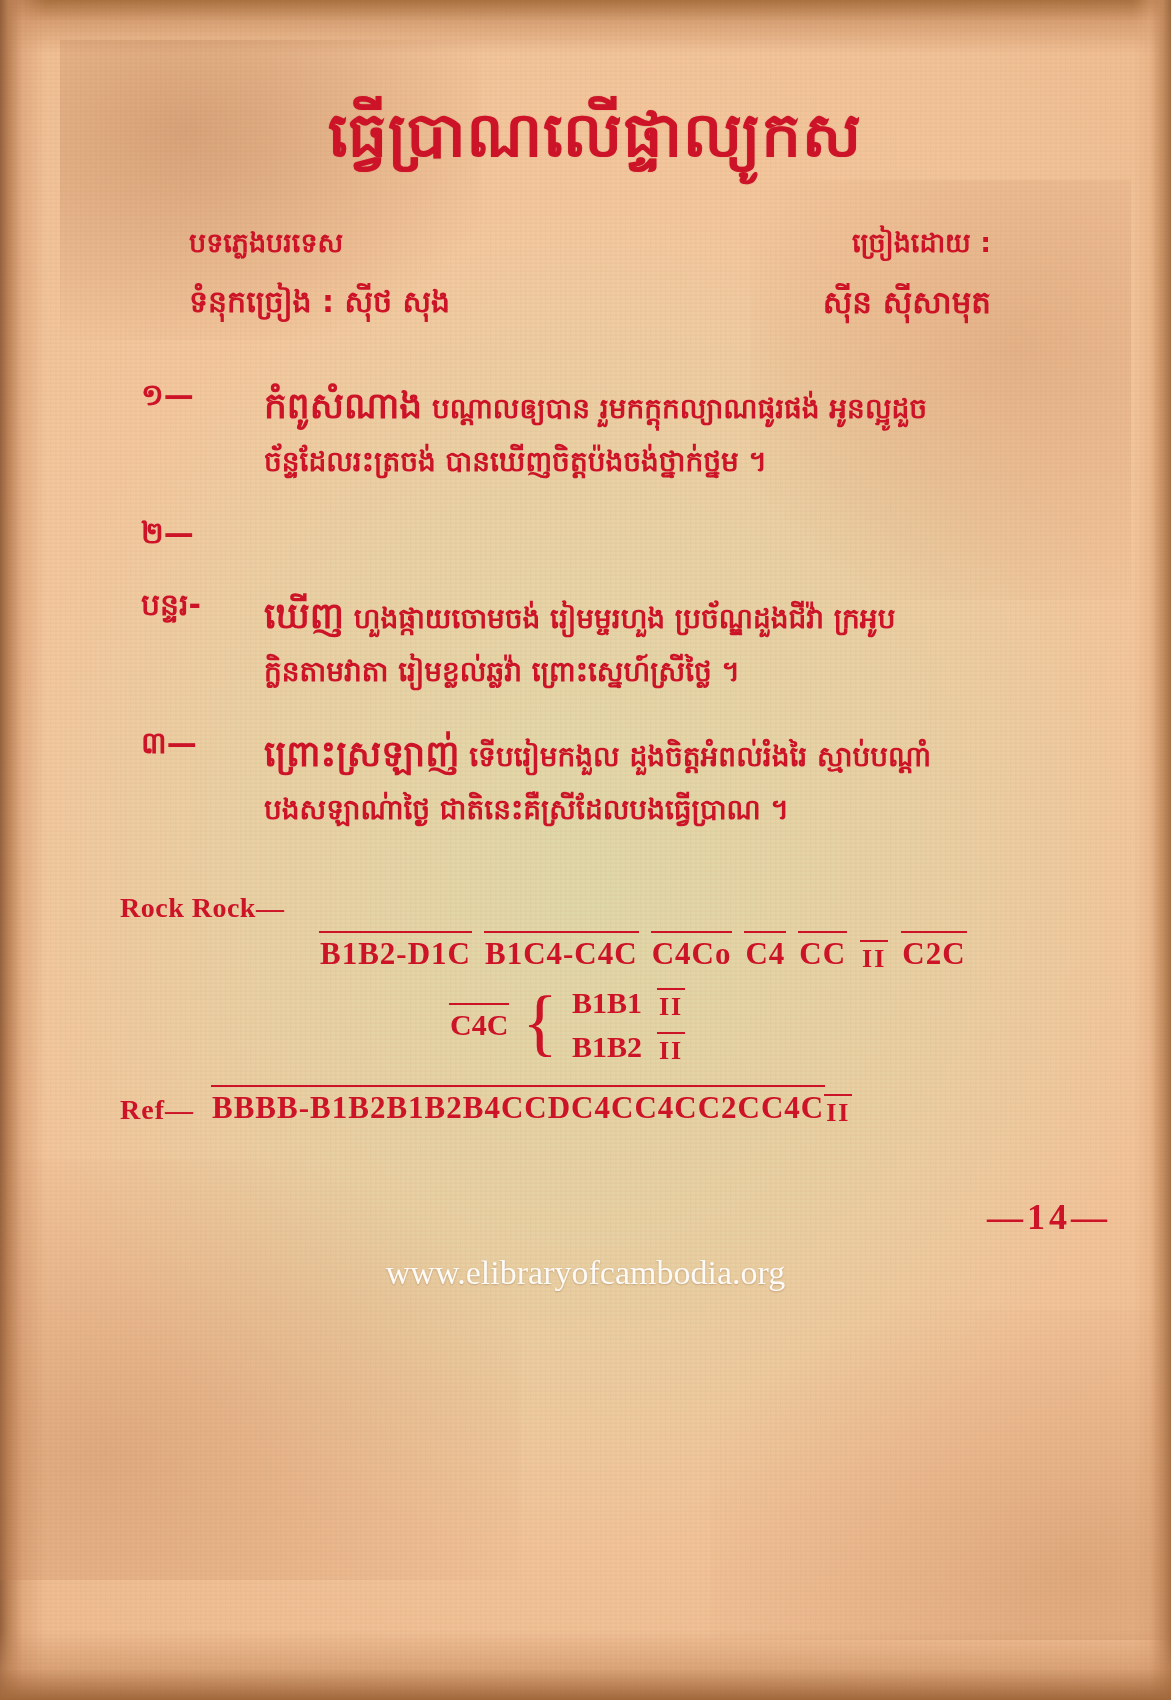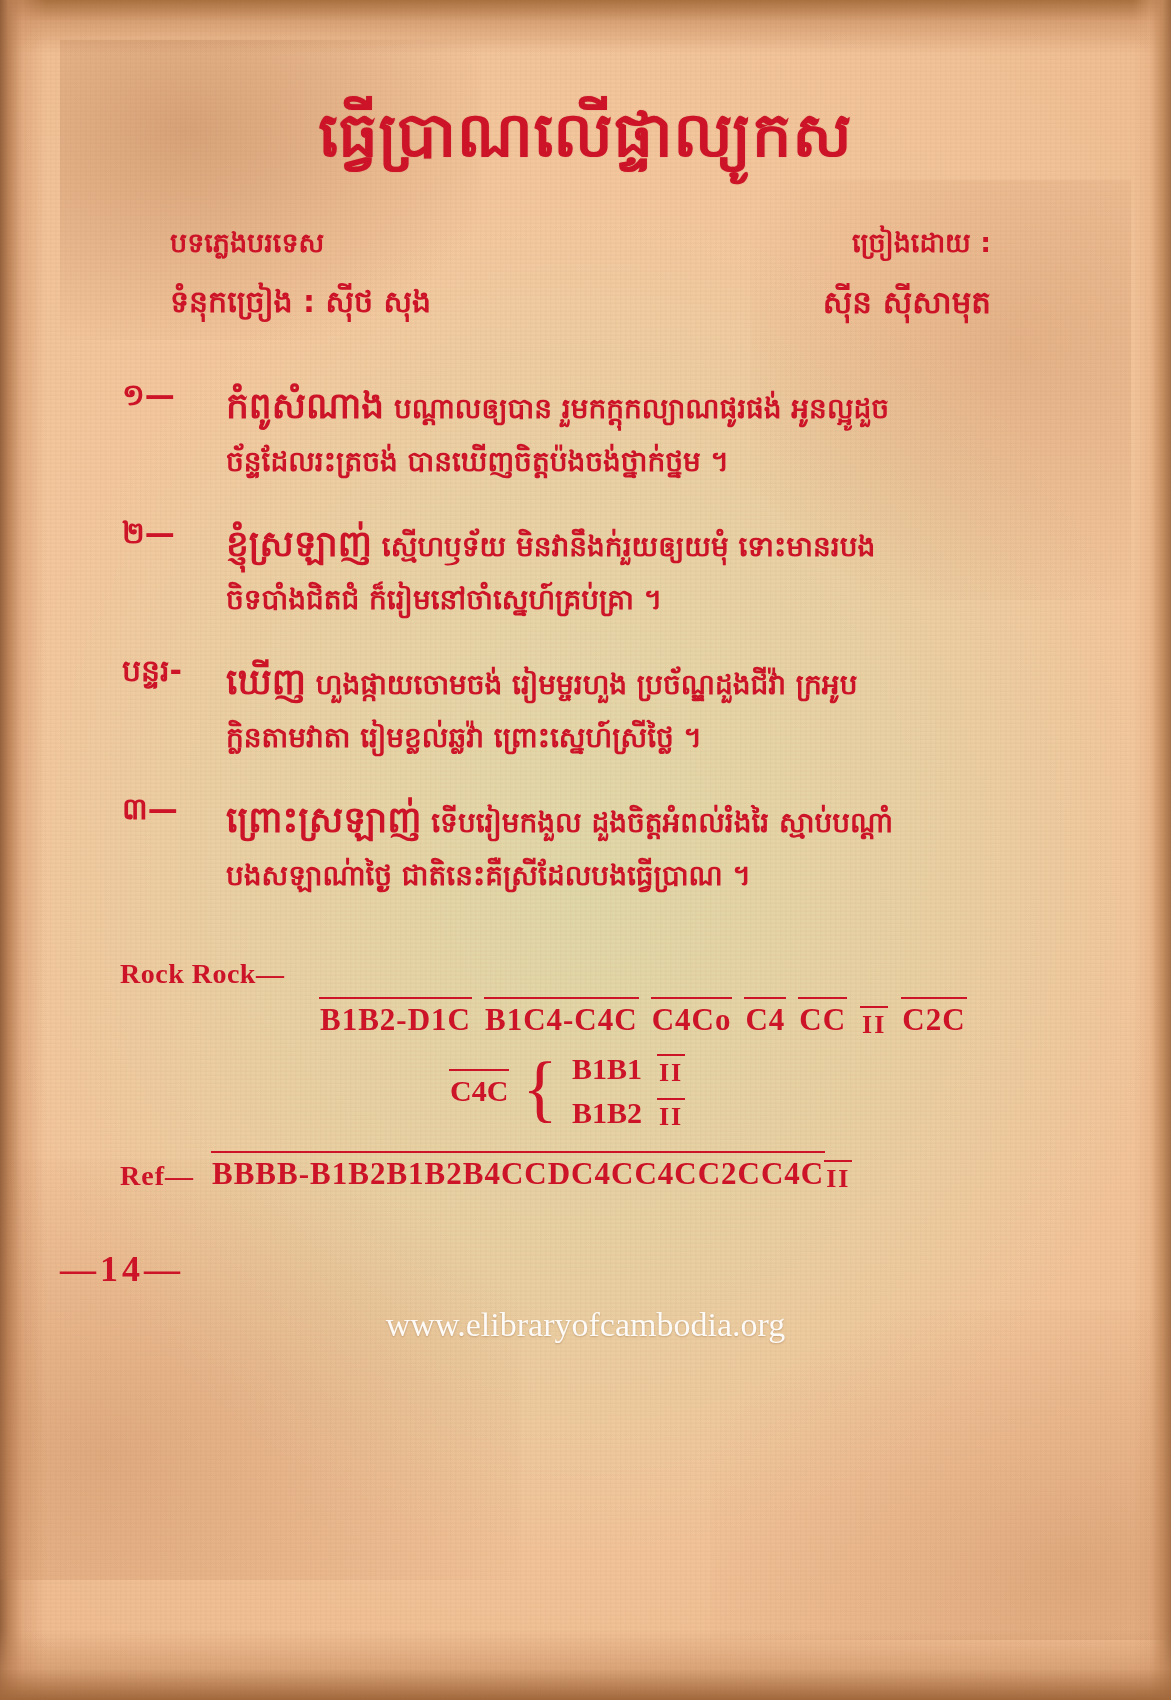--- a/index.html
+++ b/index.html
@@ -61,20 +61,21 @@
     pointer-events: none;
   }
   .content {
     position: relative;
     z-index: 5;
     padding: 0 60px;
     color: #c8102e;
   }
   .khmer {
     font-family: "DejaVu Sans", "Liberation Sans", sans-serif;
+    padding-left: 19px;
   }
   .title {
     text-align: center;
     font-size: 62px;
     font-weight: 700;
     letter-spacing: 1px;
     color: #cc1327;
     margin-top: 96px;
     line-height: 1.25;
     text-shadow: 0 0 1px rgba(180,20,40,0.5);
@@ -201,22 +202,22 @@
     font-size: 31px;
     font-weight: 600;
     letter-spacing: 1px;
   }
   .chord-ref .reflabel {
     font-size: 28px;
     font-weight: 700;
     margin-right: 18px;
   }
   .page-number {
-    margin-top: 56px;
-    text-align: left;
+    margin-top: 70px;
+    text-align: right;
     font-size: 36px;
     font-weight: 700;
     color: #cc1327;
     letter-spacing: 4px;
     font-family: "Liberation Serif", "DejaVu Serif", serif;
   }
   .watermark {
     margin-top: 16px;
     text-align: center;
     font-size: 34px;
@@ -262,26 +263,20 @@
         <div class="verse-body khmer">
           <span class="lead">កំពូសំណាង</span>
           <span>បណ្ដាលឲ្យបាន  រួមកក្តុកល្យាណផូរផង់  អូនល្អូដួច</span>
           <br>
           <span>ច័ន្ទដែលរះត្រចង់   បានឃើញចិត្តប៉ងចង់ថ្នាក់ថ្នម ។</span>
         </div>
       </div>
 
       <div class="verse">
         <div class="verse-num khmer">២—</div>
-        <div class="verse-body khmer">
-          <span class="lead">ខ្ញុំស្រឡាញ់</span>
-          <span>ស្មើហឫទ័យ   មិនវានឹងក់រួយឲ្យយមុំ   ទោះមានរបង</span>
-          <br>
-          <span>ចិទបាំងជិតជំ ក៏រៀមនៅចាំស្នេហ៍គ្រប់គ្រា ។</span>
-        </div>
       </div>
 
       <div class="verse">
         <div class="verse-num khmer">បន្ទរ-</div>
         <div class="verse-body khmer">
           <span class="lead">ឃើញ</span>
           <span>ហួងផ្កាយចោមចង់   រៀមម្ចរហួង  ប្រច័ណ្ឌដួងជីវ៉ា   ក្រអូប</span>
           <br>
           <span>ក្លិនតាមវាតា   រៀមខ្លល់ឆ្លវ៉ា ព្រោះស្នេហ៍ស្រីថ្លៃ ។</span>
         </div>

